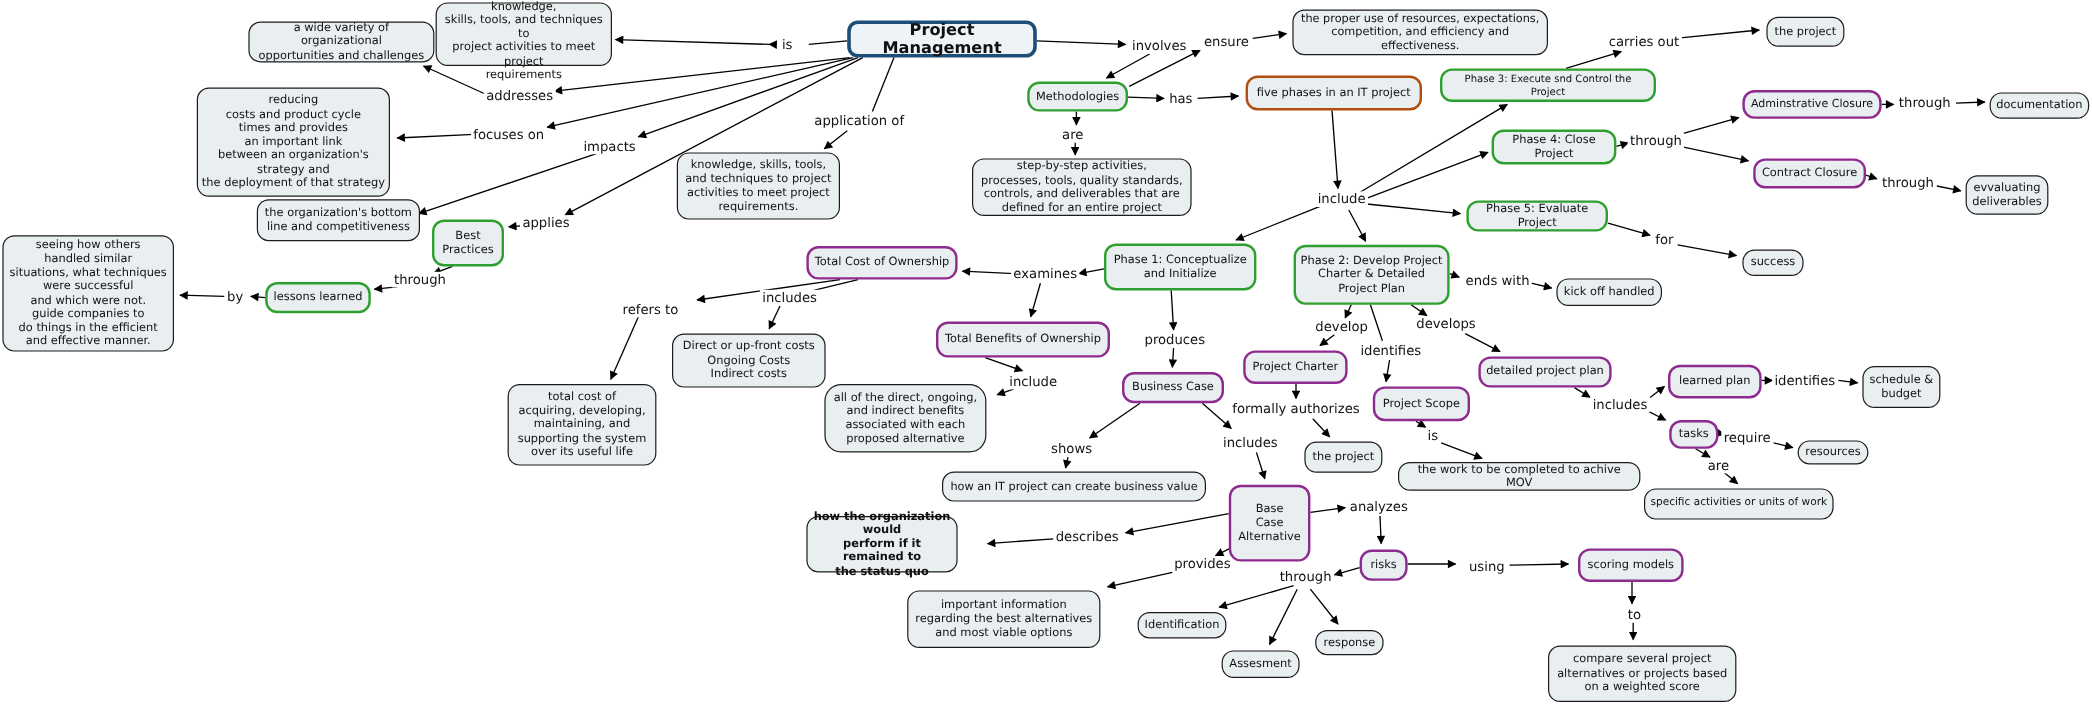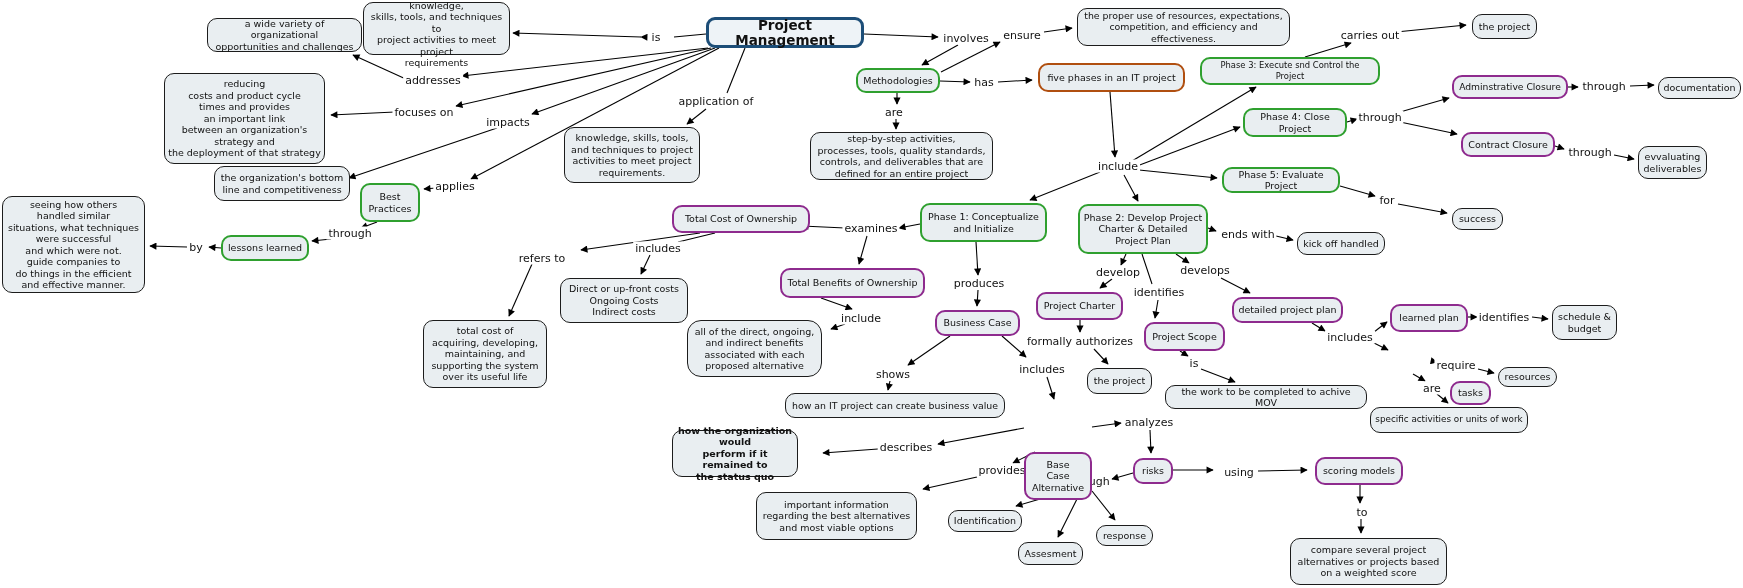--- a/index.html
+++ b/index.html
@@ -204,54 +204,54 @@
       <div class="node plain" style="left: 1452px; top: 208px; width: 51px; height: 22px;">success</div>
       <div class="node plain" style="left: 2px; top: 196px; width: 143px; height: 97px;">seeing how others
 handled similar
 situations, what techniques
 were successful
 and which were not.
 guide companies to
 do things in the efficient
 and effective manner.</div>
       <div class="node green" style="left: 221px; top: 235px; width: 88px; height: 26px;">lessons learned</div>
-      <div class="node purple" style="left: 672px; top: 205px; width: 138px; height: 28px;">Total Cost of Ownership</div>
+      <div class="node purple" style="left: 672px; top: 205px; width: 126px; height: 28px;">Total Cost of Ownership</div>
       <div class="node green" style="left: 920px; top: 203px; width: 127px; height: 39px;">Phase 1: Conceptualize
 and Initialize</div>
       <div class="node green" style="left: 1078px; top: 204px; width: 130px; height: 50px;">Phase 2: Develop Project
 Charter &amp; Detailed
 Project Plan</div>
       <div class="node plain" style="left: 1297px; top: 232px; width: 88px; height: 23px;">kick off handled</div>
       <div class="node purple" style="left: 780px; top: 268px; width: 145px; height: 30px;">Total Benefits of Ownership</div>
       <div class="node purple" style="left: 1036px; top: 292px; width: 87px; height: 28px;">Project Charter</div>
       <div class="node purple" style="left: 1232px; top: 297px; width: 111px; height: 26px;">detailed project plan</div>
       <div class="node purple" style="left: 1390px; top: 304px; width: 78px; height: 28px;">learned plan</div>
       <div class="node plain" style="left: 1552px; top: 305px; width: 65px; height: 35px;">schedule &amp;
 budget</div>
       <div class="node plain" style="left: 560px; top: 278px; width: 128px; height: 45px;">Direct or up-front costs
 Ongoing Costs
 Indirect costs</div>
       <div class="node purple" style="left: 935px; top: 310px; width: 85px; height: 26px;">Business Case</div>
       <div class="node purple" style="left: 1144px; top: 322px; width: 81px; height: 29px;">Project Scope</div>
-      <div class="node purple" style="left: 1450px; top: 350px; width: 41px; height: 24px; margin-top: 31px;">tasks</div>
+      <div class="node purple" style="left: 1391px; top: 350px; width: 41px; height: 24px;">tasks</div>
       <div class="node plain" style="left: 1498px; top: 367px; width: 59px; height: 20px;">resources</div>
       <div class="node plain" style="left: 423px; top: 320px; width: 124px; height: 68px;">total cost of
 acquiring, developing,
 maintaining, and
 supporting the system
 over its useful life</div>
       <div class="node plain" style="left: 687px; top: 320px; width: 135px; height: 57px; border-radius: 14px;">all of the direct, ongoing,
 and indirect benefits
 associated with each
 proposed alternative</div>
       <div class="node plain" style="left: 1087px; top: 368px; width: 65px; height: 26px;">the project</div>
       <div class="node plain" style="left: 1165px; top: 385px; width: 202px; height: 24px;">the work to be completed to achive MOV</div>
       <div class="node plain" style="left: 1370px; top: 407px; width: 158px; height: 26px; font-size: 8.8px;">specific activities or units of work</div>
       <div class="node plain" style="left: 785px; top: 393px; width: 220px; height: 25px; font-size: 9.4px;">how an IT project can create business value</div>
-      <div class="node purple" style="left: 1024px; top: 404px; width: 68px; height: 48px; margin-top: 48px;">Base
+      <div class="node purple" style="left: 1024px; top: 404px; width: 68px; height: 64px;">Base
 Case
 Alternative</div>
       <div class="node plain" style="left: 672px; top: 430px; width: 126px; height: 47px; font-weight: bold;">how the organization would
 perform if it remained to
 the status quo</div>
       <div class="node plain" style="left: 756px; top: 492px; width: 161px; height: 48px;">important information
 regarding the best alternatives
 and most viable options</div>
       <div class="node plain" style="left: 948px; top: 510px; width: 74px; height: 22px;">Identification</div>
       <div class="node plain" style="left: 1018px; top: 542px; width: 65px; height: 23px;">Assesment</div>

